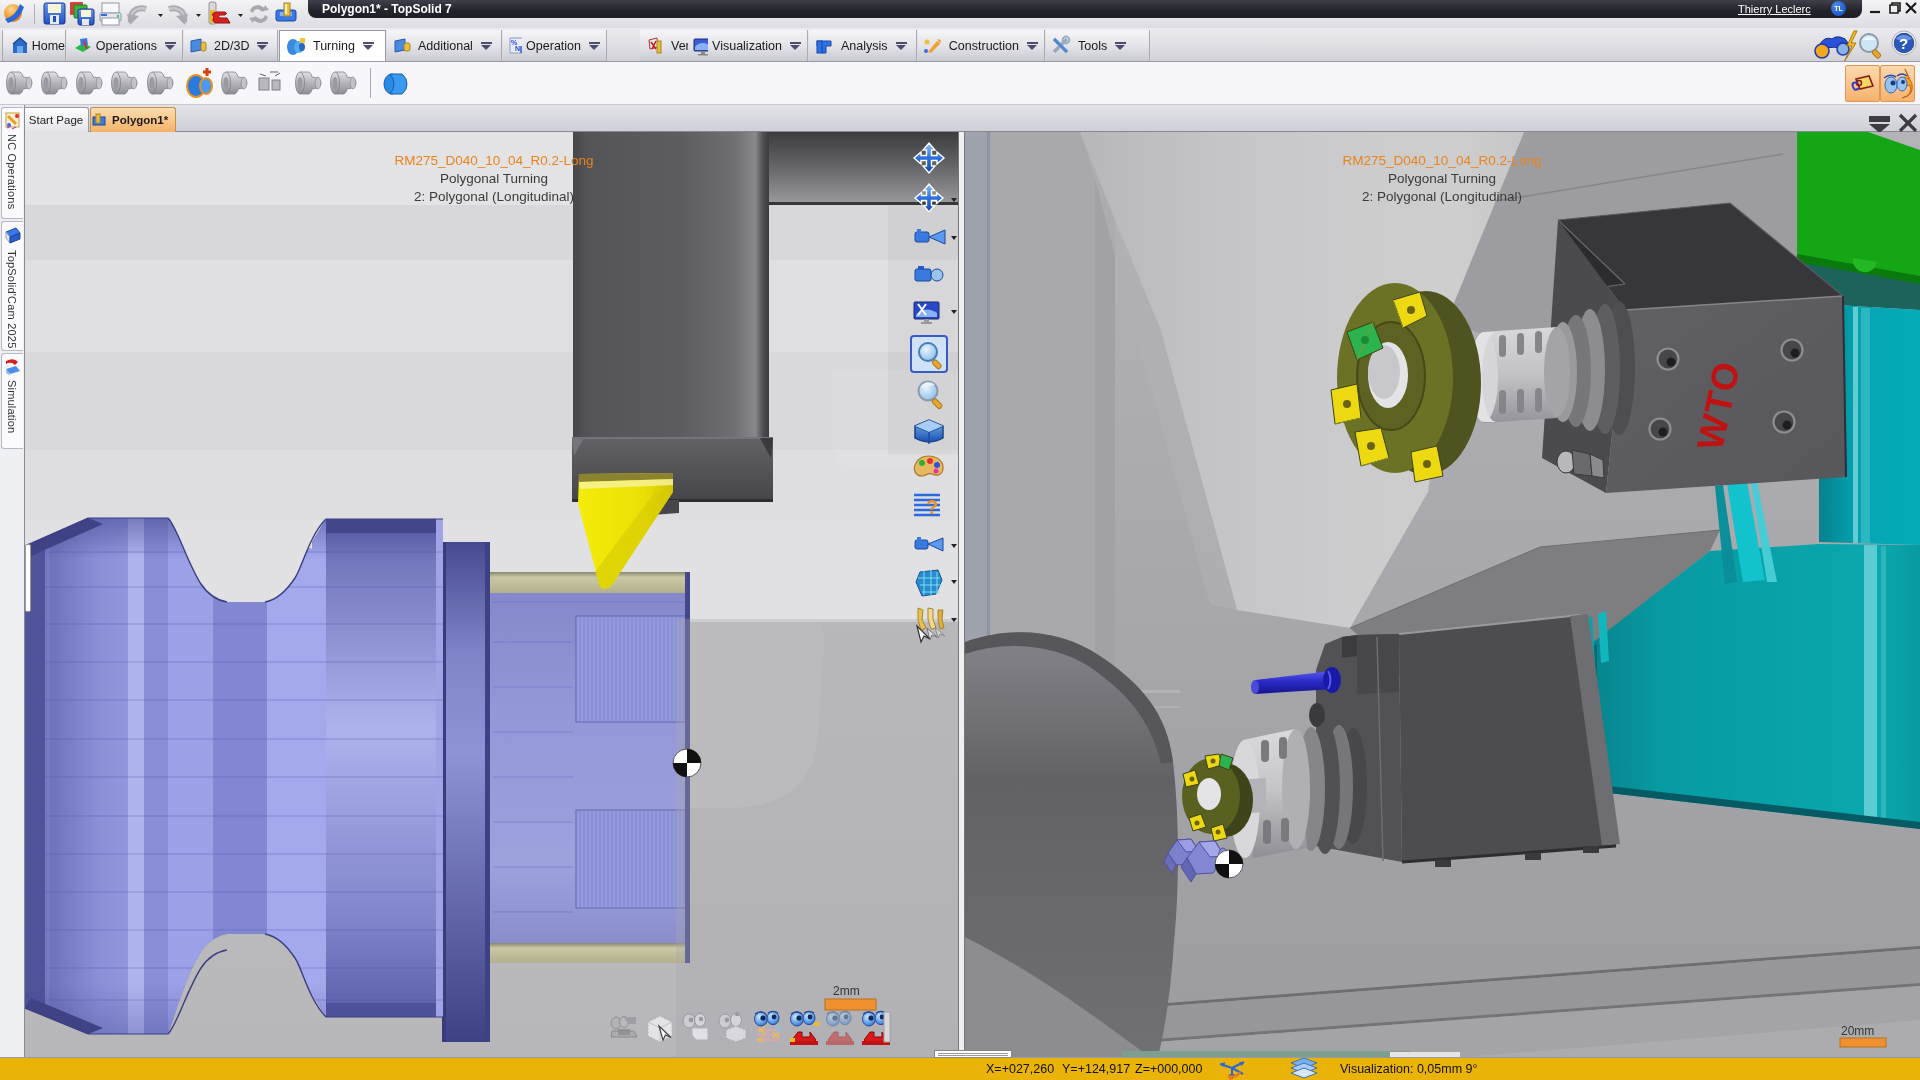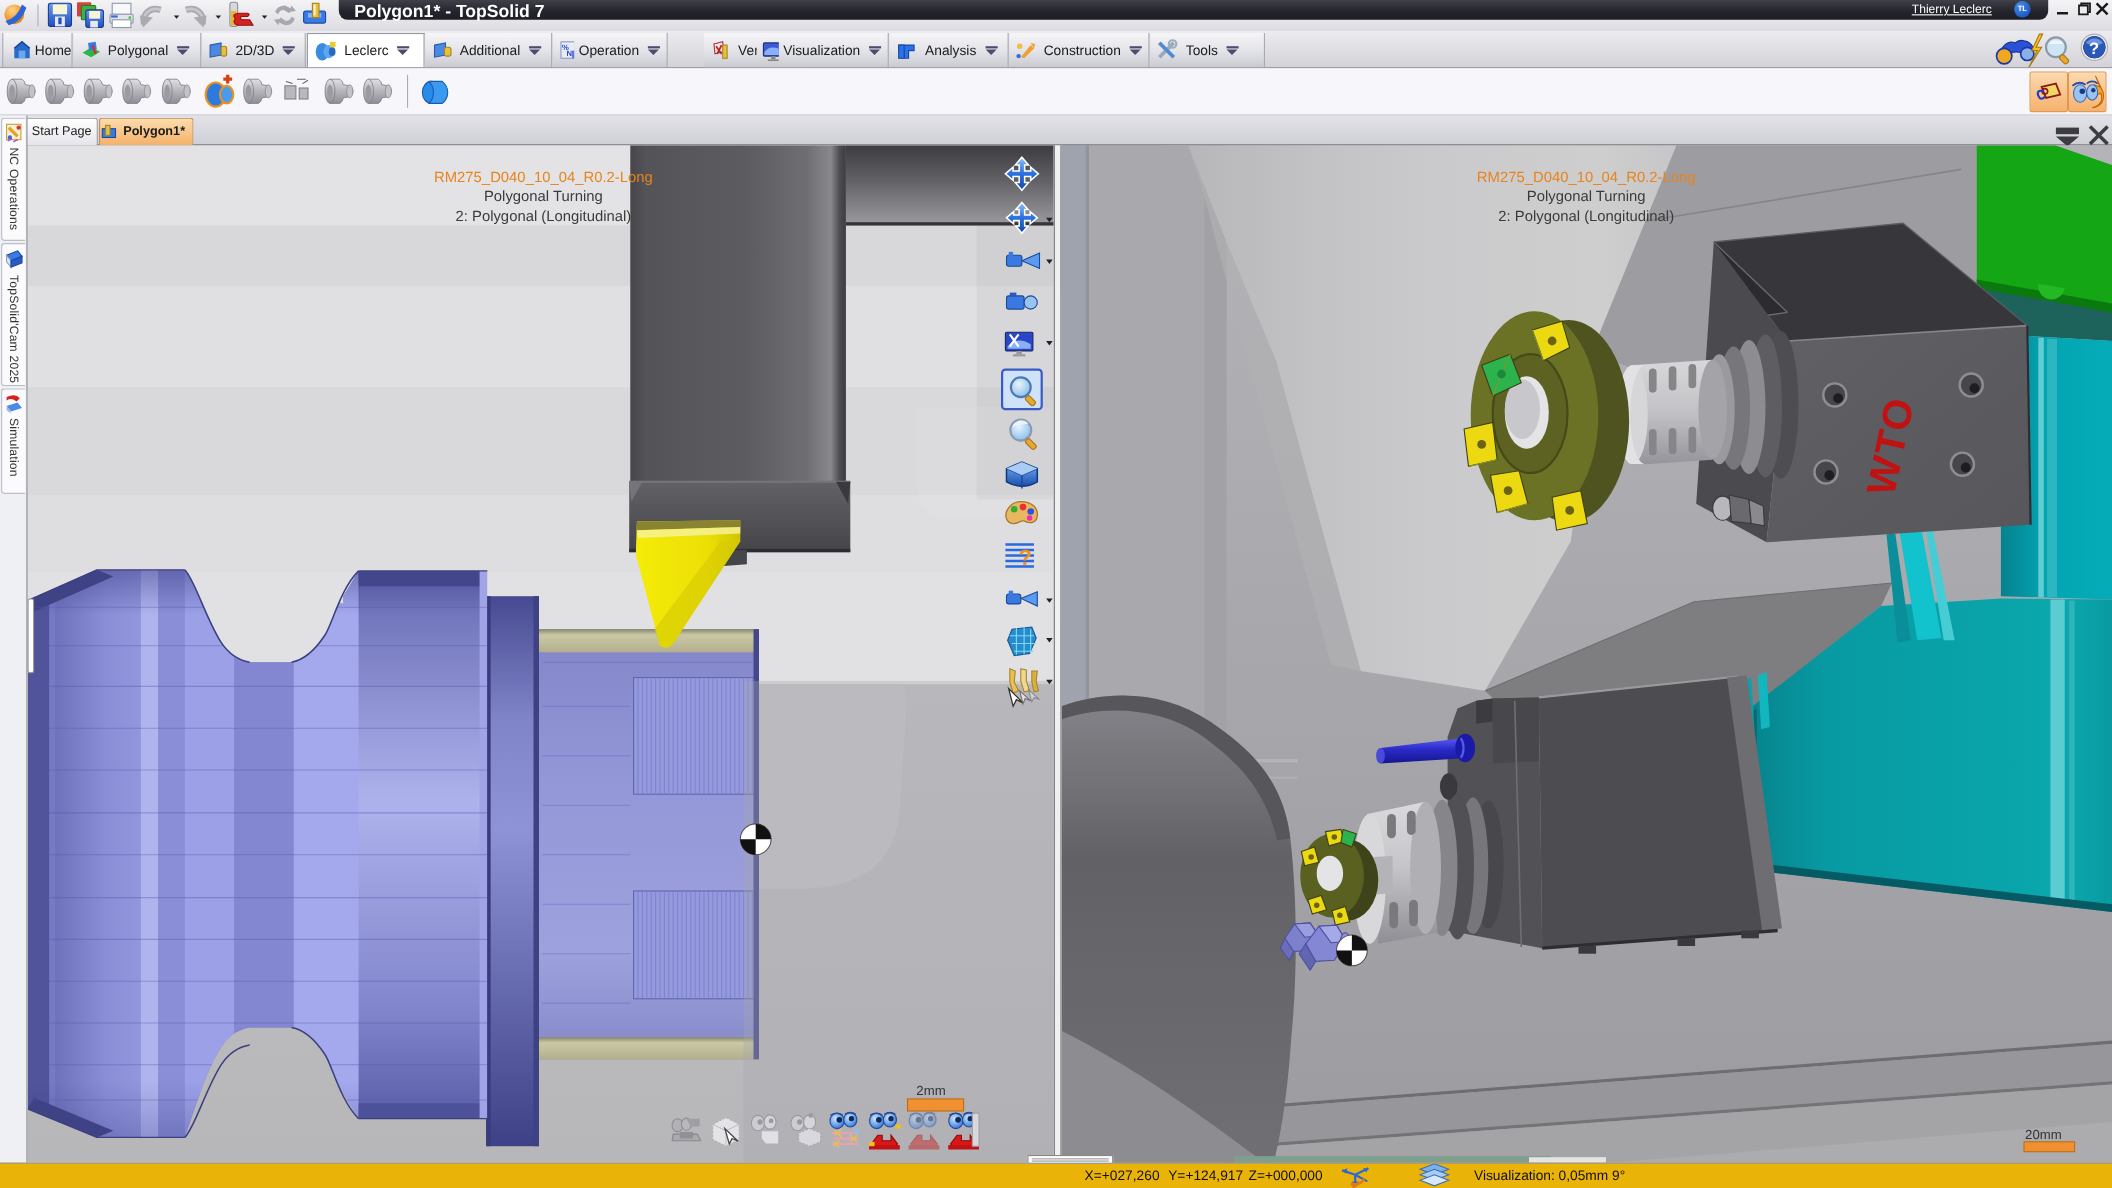--- a/index.html
+++ b/index.html
@@ -1,18 +1,18 @@
 <!DOCTYPE html>
 <html><head><meta charset="utf-8">
 <style>
 html,body{margin:0;padding:0;width:1920px;height:1080px;overflow:hidden;background:#c7c7cb;font-family:"Liberation Sans",sans-serif;}
 .abs{position:absolute;}
 #qat{left:0;top:0;width:1920px;height:28px;background:linear-gradient(#f4f4f6,#dcdce2);}
 #titlepill{left:308px;top:0;width:1554px;height:18px;background:linear-gradient(#40404a,#23232b 60%,#1e1e26);border-radius:0 0 8px 8px;}
-#titletxt{left:322px;top:2px;color:#fff;font-size:16px;font-weight:bold;}
+#titletxt{left:322px;top:2px;color:#fff;font-size:12px;font-weight:bold;}
 #user{left:1738px;top:3px;color:#fff;font-size:11px;text-decoration:underline;}
 #tl{left:1831px;top:1px;width:15px;height:15px;border-radius:50%;background:radial-gradient(circle at 35% 30%,#4a8ae8,#0a48b8);color:#fff;font-size:7px;font-weight:bold;text-align:center;line-height:15px;}
 #ribbonrow{left:0;top:28px;width:1920px;height:33px;background:linear-gradient(#ececf0,#d2d2d8);border-bottom:1px solid #9a9aa2;}
 .rtab{position:absolute;top:2px;height:31px;display:flex;align-items:center;box-sizing:border-box;border-right:1px solid #aaaab2;background:linear-gradient(#f6f6f8,#e2e2e8 55%,#cacad2);}
 .rtab.first{border-left:1px solid #aaaab2;}
 .rtab.act{background:#fff;border:1px solid #9a9aa2;border-bottom:none;z-index:3;}
 .rtab span{font-size:12.5px;color:#1a1a1a;padding-left:4px;}
 .chev{width:11px;height:8px;margin:0 6px 0 8px;}
 .chev:before{content:"";display:block;width:11px;height:2px;background:#4c4c6e;margin-bottom:1px;}
 .chev:after{content:"";display:block;width:0;height:0;border-left:5.5px solid transparent;border-right:5.5px solid transparent;border-top:5px solid #4c4c6e;}
@@ -735,39 +735,39 @@
         <rect x="8" y="11" width="6" height="7" fill="#6aa8f0"></rect>
       </svg>
       <span>Home</span>
     </div>
 <div class="rtab" style="left:67px;width:116px">
       <svg width="22" height="22" style="margin-left:5px">
         <path d="M3,13 L11,8 L19,12 L11,17 Z" fill="#2ab84a"></path>
         <path d="M8,4 L15,3 L16,10 L9,11 Z" fill="#3a7ae0"></path>
         <path d="M12,6 l3,8" stroke="#d03030" stroke-width="2"></path>
       </svg>
-      <span>Polygonal</span>
+      <span>Operations</span>
       <div class="chev"></div>
     </div>
 <div class="rtab" style="left:184px;width:94px">
       <svg width="22" height="22" style="margin-left:4px">
         <path d="M3,6 L13,4 V15 L3,17 Z" fill="#4a8ae0" stroke="#2a5aa8"></path>
         <rect x="13" y="7" width="5" height="9" rx="2" fill="#e8c040" stroke="#a88420"></rect>
       </svg>
       <span>2D/3D</span>
       <div class="chev"></div>
     </div>
 <div class="rtab act" style="left:279px;width:107px">
       <svg width="24" height="24" style="margin-left:5px">
         <ellipse cx="8" cy="13" rx="6" ry="8" fill="#3a8ae0"></ellipse>
         <ellipse cx="14" cy="13" rx="5" ry="6" fill="#5aa8f0"></ellipse>
         <ellipse cx="17" cy="13" rx="3" ry="4" fill="#2a68c0"></ellipse>
         <rect x="15" y="4" width="5" height="5" fill="#f0c830"></rect>
       </svg>
-      <span>Leclerc</span>
+      <span>Turning</span>
       <div class="chev"></div>
     </div>
 <div class="rtab" style="left:387px;width:115px">
       <svg width="22" height="22" style="margin-left:5px">
         <path d="M3,6 L13,4 V15 L3,17 Z" fill="#4a8ae0" stroke="#2a5aa8"></path>
         <rect x="12" y="8" width="6" height="8" rx="2" fill="#e8c040" stroke="#a88420"></rect>
       </svg>
       <span>Additional</span>
       <div class="chev"></div>
     </div>

